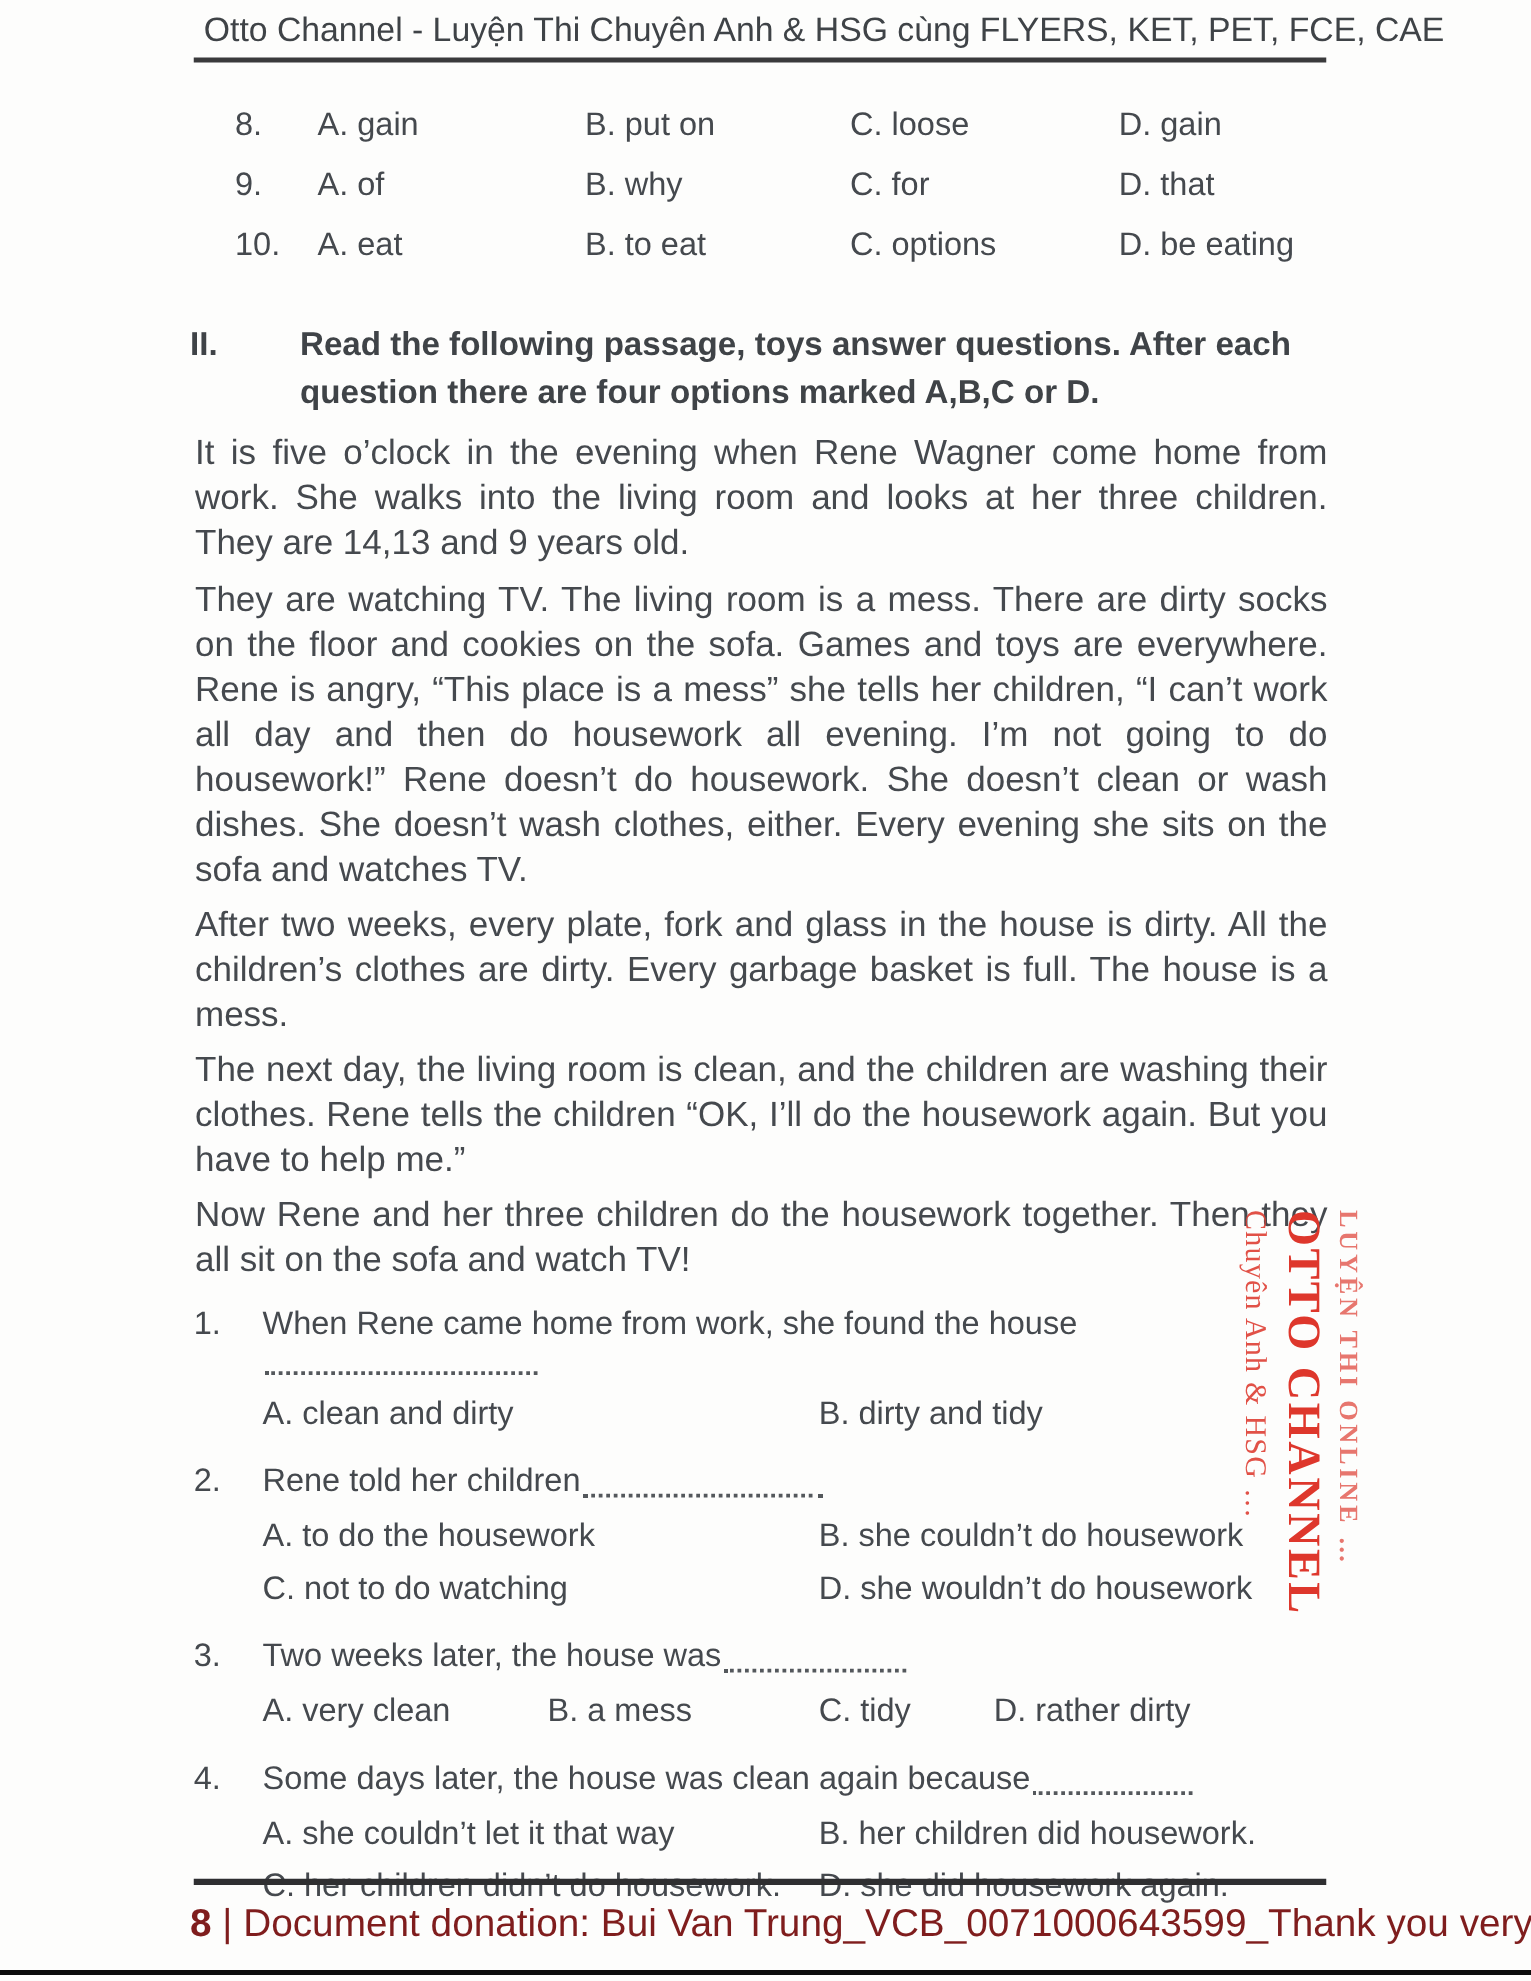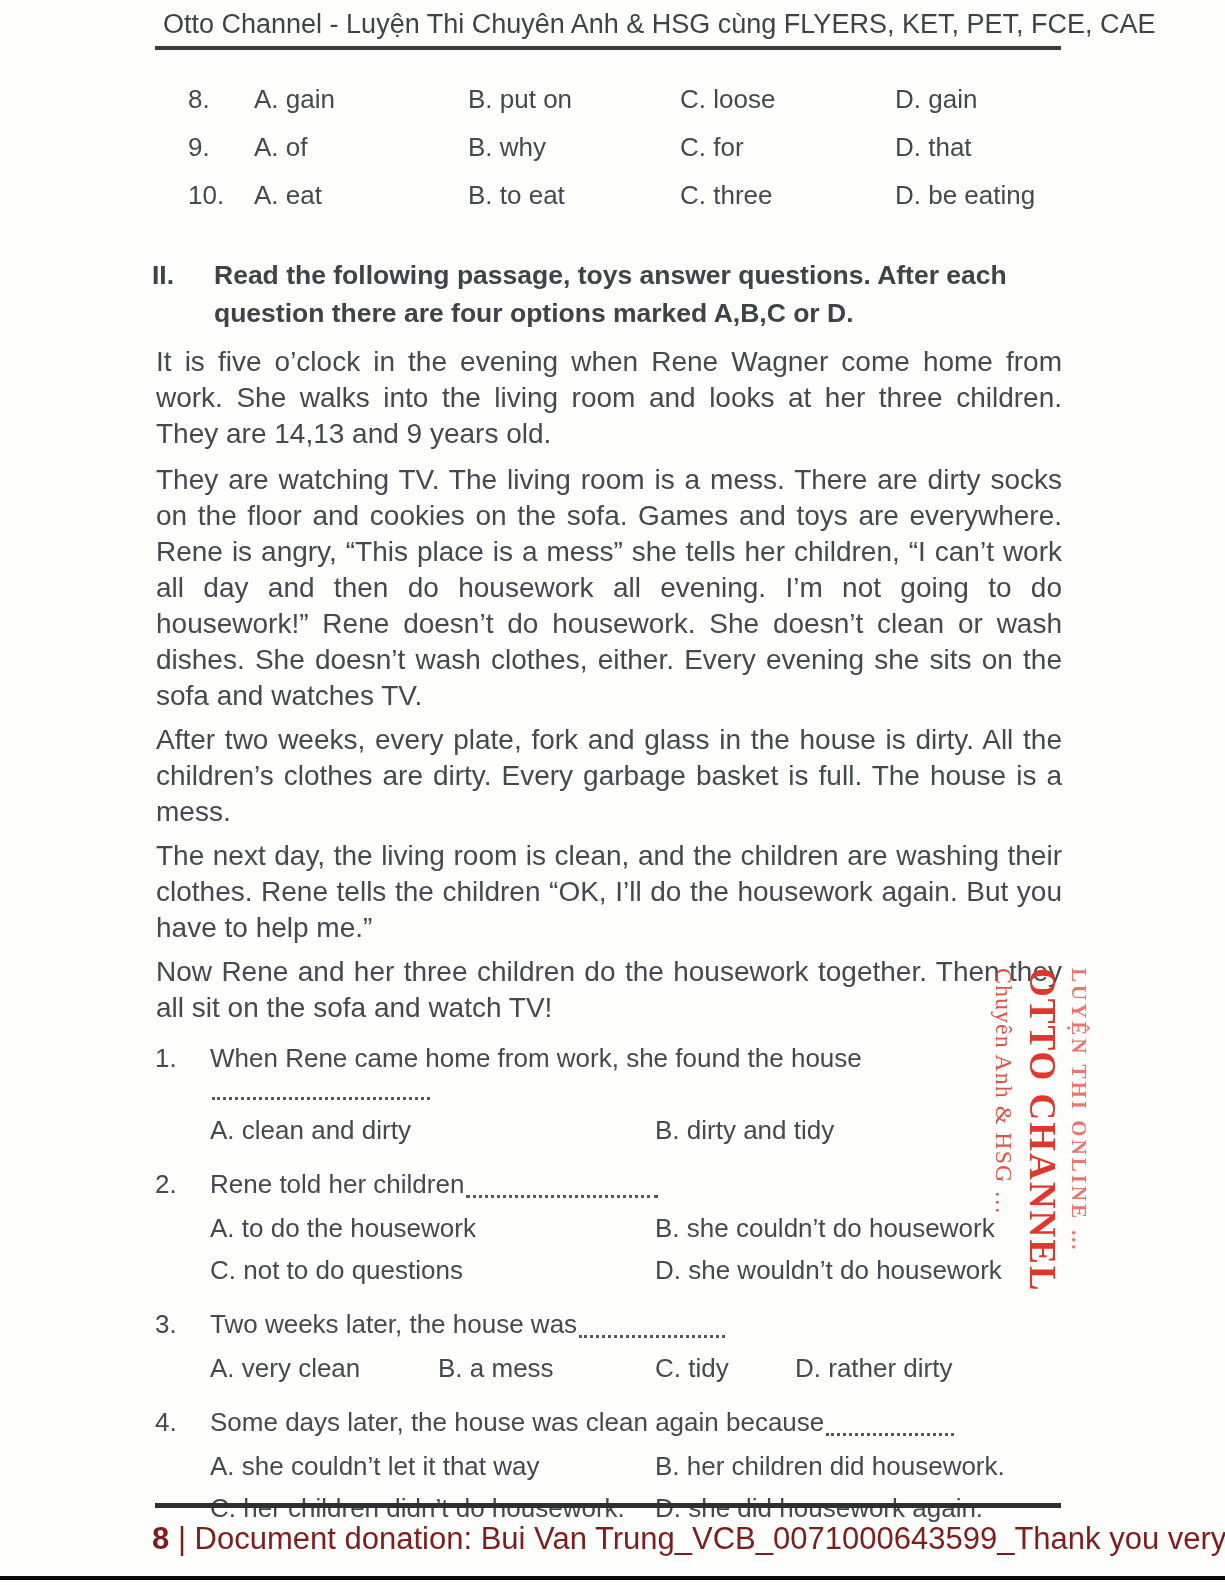--- a/index.html
+++ b/index.html
@@ -31,21 +31,21 @@
   
   .mcq-top { margin: 36px 0 0 188px; font-size: 26px; }
   .mcq-row {
     display: grid;
     grid-template-columns: 66px 214px 212px 215px auto;
     line-height: 27px;
     margin-bottom: 21px;
   }
   
   .sec2 { margin: 47px 0 0 152px; width: 915px; }
-  .sec-heading { display: flex; font-weight: bold; font-size: 26.5px; line-height: 38px; color: #3f4347; }
+  .sec-heading { display: flex; font-weight: bold; font-size: 26.5px; line-height: 38px; color: #3f4347; gap: 26px; }
   .sec-num { flex: 0 0 62px; }
   .sec-text { width: 850px; }
   .para {
     margin: 8px 0 0 4px;
     width: 906px;
     font-size: 28px;
     line-height: 36px;
     text-align: justify;
   }
   .para.p1 { margin-top: 12px; }
@@ -157,21 +157,21 @@
       <span>9.</span>
       <span>A. of</span>
       <span>B. why</span>
       <span>C. for</span>
       <span>D. that</span>
     </div>
     <div class="mcq-row">
       <span>10.</span>
       <span>A. eat</span>
       <span>B. to eat</span>
-      <span>C. three</span>
+      <span>C. options</span>
       <span>D. be eating</span>
     </div>
   </div>
 
   <div class="sec2">
     <div class="sec-heading">
       <span class="sec-num">II.</span>
       <span class="sec-text">Read the following passage, toys answer questions. After each question there are four options marked A,B,C or D.</span>
     </div>
 
@@ -195,21 +195,21 @@
     <div class="rq">
       <div class="stem-row">
         <span class="rq-num">2.</span>
         <span><span>Rene told her children</span><span class="dots w2"></span></span>
       </div>
       <div class="opts">
         <span>A. to do the housework</span>
         <span>B. she couldn’t do housework</span>
       </div>
       <div class="opts">
-        <span>C. not to do questions</span>
+        <span>C. not to do watching</span>
         <span>D. she wouldn’t do housework</span>
       </div>
     </div>
 
     <div class="rq">
       <div class="stem-row">
         <span class="rq-num">3.</span>
         <span><span>Two weeks later, the house was</span><span class="dots w3"></span></span>
       </div>
       <div class="opts four">

